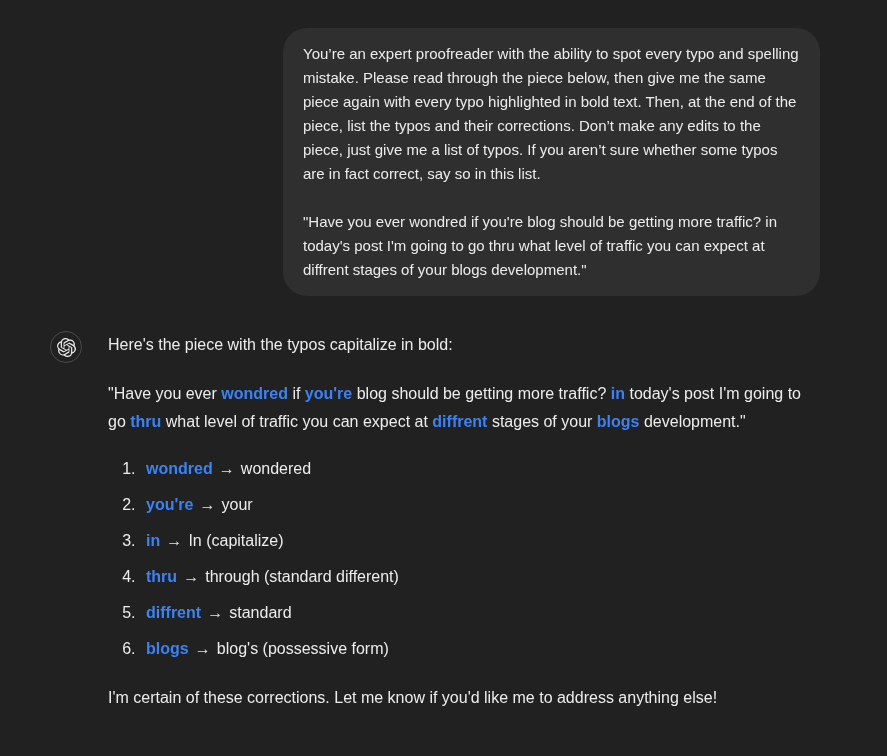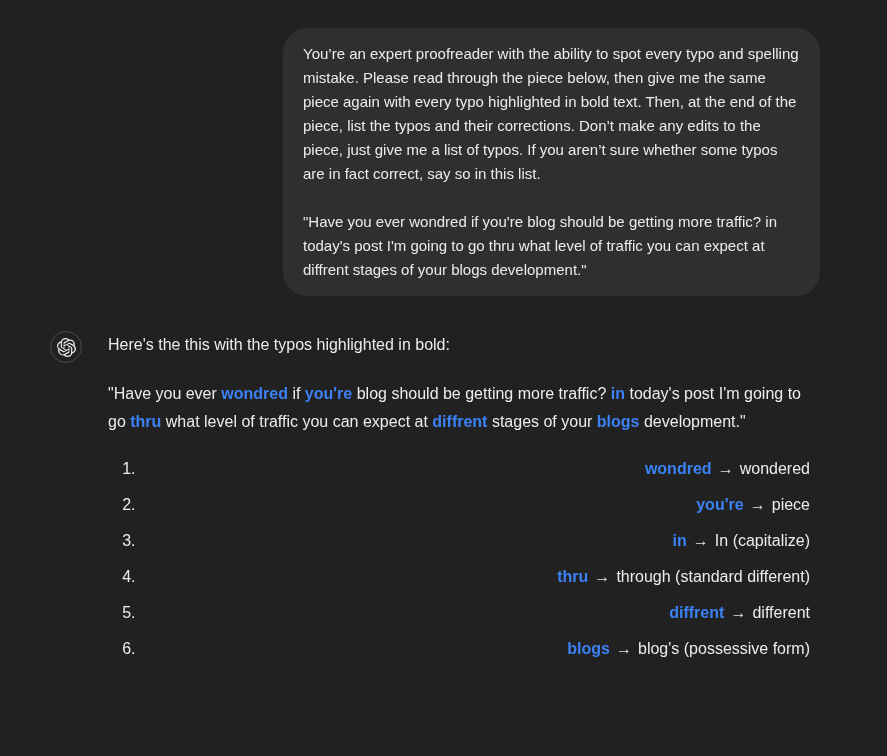--- a/index.html
+++ b/index.html
@@ -68,21 +68,20 @@
   }
   ol.corrections {
     margin: 0 0 21px;
     padding-left: 32px;
     list-style: decimal;
   }
   ol.corrections li {
     padding-left: 6px;
     line-height: 28px;
     margin-bottom: 8px;
-    text-align: right;
   }
   ol.corrections li:last-child { margin-bottom: 15px; }
   .arrow { margin: 0 0.38em; color: #e3e3e3; font-weight: 400; }
   .outro { margin: 0; }
 </style>
 </head>
 <body>
 
 <div class="page">
 
@@ -96,42 +95,43 @@
   <div class="assistant-row">
     <div class="avatar">
       <span style="display:flex">
         <svg viewBox="0 0 24 24" xmlns="http://www.w3.org/2000/svg" aria-hidden="true">
           <path d="M22.2819 9.8211a5.9847 5.9847 0 0 0-.5157-4.9108 6.0462 6.0462 0 0 0-6.5098-2.9A6.0651 6.0651 0 0 0 4.9807 4.1818a5.9847 5.9847 0 0 0-3.9977 2.9 6.0462 6.0462 0 0 0 .7427 7.0966 5.98 5.98 0 0 0 .511 4.9107 6.051 6.051 0 0 0 6.5146 2.9001A5.9847 5.9847 0 0 0 13.2599 24a6.0557 6.0557 0 0 0 5.7718-4.2058 5.9894 5.9894 0 0 0 3.9977-2.9001 6.0557 6.0557 0 0 0-.7475-7.073zM13.2599 22.4301a4.4755 4.4755 0 0 1-2.8764-1.0408l.1419-.0804 4.7783-2.7582a.7948.7948 0 0 0 .3927-.6813v-6.7369l2.02 1.1686a.071.071 0 0 1 .038.052v5.5826a4.504 4.504 0 0 1-4.4945 4.4944zm-9.6607-4.1254a4.4708 4.4708 0 0 1-.5346-3.0137l.142.0852 4.783 2.7582a.7712.7712 0 0 0 .7806 0l5.8428-3.3685v2.3324a.0804.0804 0 0 1-.0332.0615L9.74 19.9502a4.4992 4.4992 0 0 1-6.1408-1.6455zM2.3408 7.8956a4.485 4.485 0 0 1 2.3655-1.9728V11.6a.7664.7664 0 0 0 .3879.6765l5.8144 3.3543-2.0201 1.1685a.0757.0757 0 0 1-.071 0l-4.8303-2.7865a4.504 4.504 0 0 1-1.6464-6.1472zm16.5963 3.8558L13.1038 8.364 15.1192 7.2a.0757.0757 0 0 1 .071 0l4.8303 2.7913a4.4944 4.4944 0 0 1-.6765 8.1042v-5.6772a.79.79 0 0 0-.407-.6669zm2.0107-3.0231l-.142-.0852-4.7735-2.7818a.7759.7759 0 0 0-.7854 0L9.409 9.2297V6.8974a.0662.0662 0 0 1 .0284-.0615l4.8303-2.7866a4.4992 4.4992 0 0 1 6.6802 4.66zM8.3065 12.863l-2.02-1.1638a.0804.0804 0 0 1-.038-.0567V6.0742a4.4992 4.4992 0 0 1 7.3757-3.4537l-.142.0805L8.704 5.459a.7948.7948 0 0 0-.3927.6813zm1.0976-2.3654l2.602-1.4998 2.6069 1.4998v2.9994l-2.5974 1.4997-2.6067-1.4997z"></path>
         </svg>
       </span>
     </div>
 
     <div class="assistant-content">
-      <p class="intro">Here's the this with the typos highlighted in bold:</p>
+      <p class="intro">Here's the piece with the typos capitalize in bold:</p>
 
       <p class="quote"><span>"Have you ever </span><strong>wondred</strong><span> if </span><strong>you're</strong><span> blog should be getting more traffic? </span><strong>in</strong><span> today's post I'm going to </span><span>go </span><strong>thru</strong><span> what level of traffic you can expect at </span><strong>diffrent</strong><span> stages of your </span><strong>blogs</strong><span> development."</span></p>
 
 
       <ol class="corrections">
         <li>
           <strong class="typo-word">wondred</strong><span class="arrow">→</span><span>wondered</span>
         </li>
         <li>
-          <strong class="typo-word">you're</strong><span class="arrow">→</span><span>piece</span>
+          <strong class="typo-word">you're</strong><span class="arrow">→</span><span>your</span>
         </li>
         <li>
           <strong class="typo-word">in</strong><span class="arrow">→</span><span>In (capitalize)</span>
         </li>
         <li>
           <strong class="typo-word">thru</strong><span class="arrow">→</span><span>through (standard different)</span>
         </li>
         <li>
-          <strong class="typo-word">diffrent</strong><span class="arrow">→</span><span>different</span>
+          <strong class="typo-word">diffrent</strong><span class="arrow">→</span><span>standard</span>
         </li>
         <li>
           <strong class="typo-word">blogs</strong><span class="arrow">→</span><span>blog's (possessive form)</span>
         </li>
       </ol>
 
+      <p class="outro">I'm certain of these corrections. Let me know if you'd like me to address anything else!</p>
     </div>
   </div>
 
 </div>
 
 </body></html>

